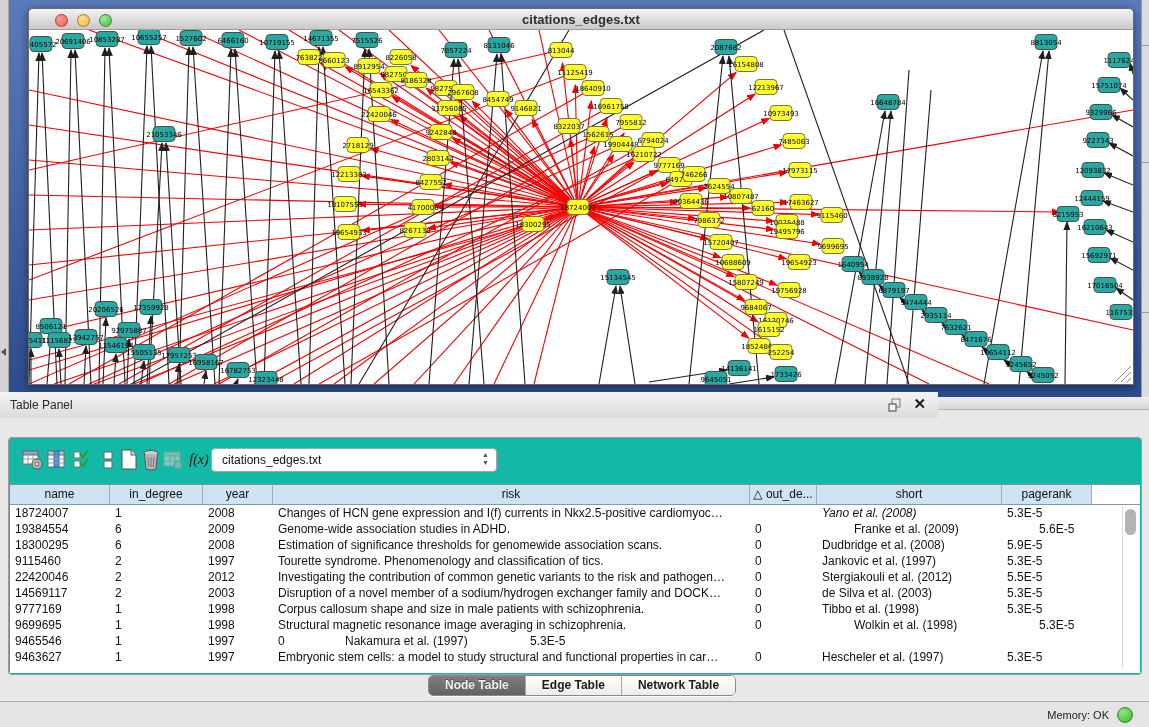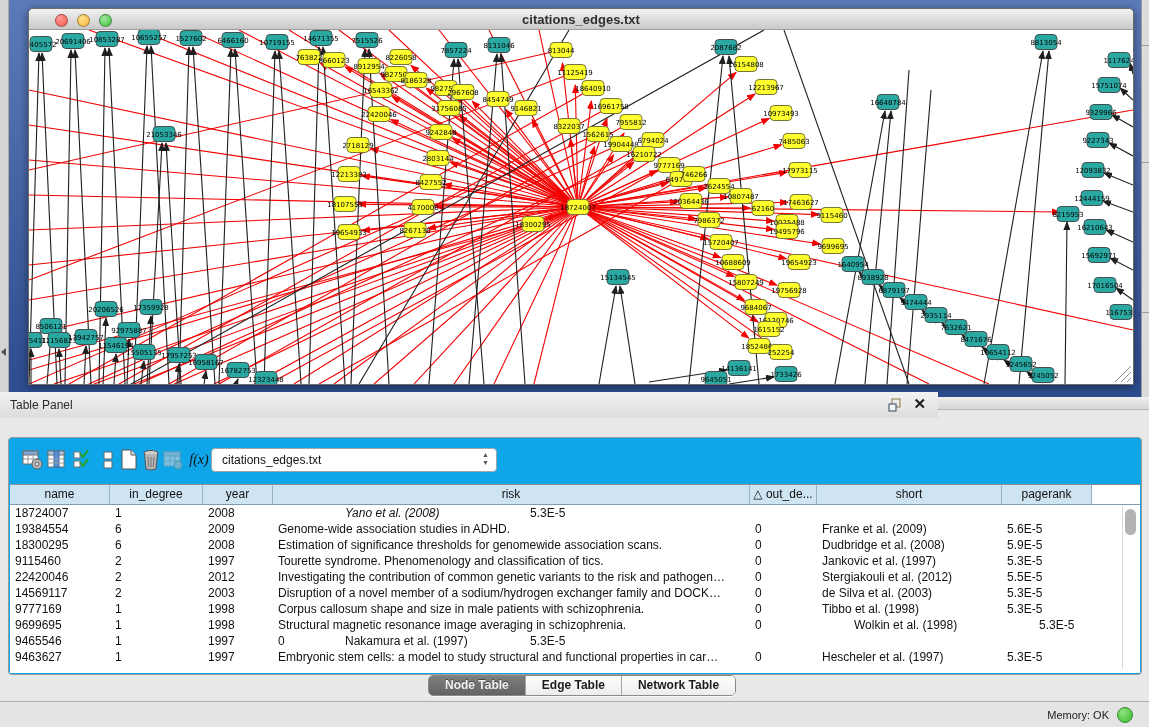--- a/index.html
+++ b/index.html
@@ -25,21 +25,21 @@
   #resize-grip line{stroke:#8c8c8c;stroke-width:1;}
   
   #splitter{position:absolute;left:0;top:397px;width:1149px;height:12px;background:linear-gradient(180deg,#efefef,#d6d6d6);border-bottom:1px solid #b5b5b5;}
   #splitter-grip{position:absolute;left:570px;top:2px;font-size:8px;color:#777;}
   
   #panel-header{position:absolute;left:0;top:392px;width:938px;height:26px;background:linear-gradient(180deg,#f3f3f3,#dcdcdc);}
   #panel-title{position:absolute;left:10px;top:6px;font-size:12px;color:#2b2b2b;}
   #float-icon{position:absolute;right:36px;top:6px;width:14px;height:14px;}
   #close-icon{position:absolute;right:12px;top:4px;font-size:15px;font-weight:bold;color:#1a1a1a;line-height:16px;}
   
-  #table-container{position:absolute;left:8px;top:437px;width:1132px;height:236px;background:#0ea5e9;border:1px solid #9b9b9b;border-radius:4px;}
+  #table-container{position:absolute;left:8px;top:437px;width:1132px;height:236px;background:#14b8a6;border:1px solid #9b9b9b;border-radius:4px;}
   #toolbar{position:absolute;left:4px;top:4px;height:38px;right:4px;}
   .tb-icon{position:absolute;top:5px;width:24px;height:26px;display:flex;align-items:center;justify-content:center;}
   #fx-icon{font-family:"Liberation Serif",serif;font-style:italic;font-size:14px;color:#111;}
   #table-combo{position:absolute;left:198px;top:6px;width:284px;height:22px;background:#fff;border:1px solid #a5a5a5;border-radius:4px;font-size:12px;color:#111;}
   #table-combo .val{position:absolute;left:10px;top:4px;}
   #combo-arrows{position:absolute;right:7px;top:2px;font-size:7px;color:#555;line-height:8px;text-align:center;}
   
   #grid{position:absolute;left:1px;right:1px;top:46px;bottom:1px;background:#fff;border-top:1px solid #8f8f8f;overflow:hidden;}
   #thead{display:flex;height:19px;background:#cfe4f2;border-bottom:1px solid #7d9cb0;}
   .th{box-sizing:border-box;border-right:1px solid #94b4c6;font-size:12px;color:#111;text-align:center;line-height:18px;overflow:hidden;white-space:nowrap;}
@@ -603,31 +603,32 @@
           <div class="th" style="width: 67px;">△ out_de...</div>
           <div class="th" style="width: 185px;">short</div>
           <div class="th" style="width: 90px;">pagerank</div>
           <div class="th fill"></div>
         </div>
       <div id="tbody">
           <div class="tr">
             <div class="td" style="width: 100px;">18724007</div>
             <div class="td" style="width: 93px;">1</div>
             <div class="td" style="width: 70px;">2008</div>
+            <div class="td" style="width: 477px;">Changes of HCN gene expression and I(f) currents in Nkx2.5-positive cardiomyoc…</div>
             <div class="td" style="width: 67px; margin-top: 39px;">49</div>
             <div class="td" style="width: 185px; font-style: italic;">Yano et al. (2008)</div>
             <div class="td" style="width: 90px;">5.3E-5</div>
           </div>
           <div class="tr">
             <div class="td" style="width: 100px;">19384554</div>
             <div class="td" style="width: 93px;">6</div>
             <div class="td" style="width: 70px;">2009</div>
             <div class="td" style="width: 477px;">Genome-wide association studies in ADHD.</div>
             <div class="td" style="width: 67px;">0</div>
-            <div class="td" style="width: 185px;">Franke et al. (2009)</div>
+            <div class="td" style="width: 185px; margin-left: 32px;">Franke et al. (2009)</div>
             <div class="td" style="width: 90px;">5.6E-5</div>
           </div>
           <div class="tr">
             <div class="td" style="width: 100px;">18300295</div>
             <div class="td" style="width: 93px;">6</div>
             <div class="td" style="width: 70px;">2008</div>
             <div class="td" style="width: 477px;">Estimation of significance thresholds for genomewide association scans.</div>
             <div class="td" style="width: 67px;">0</div>
             <div class="td" style="width: 185px;">Dudbridge et al. (2008)</div>
             <div class="td" style="width: 90px;">5.9E-5</div>

